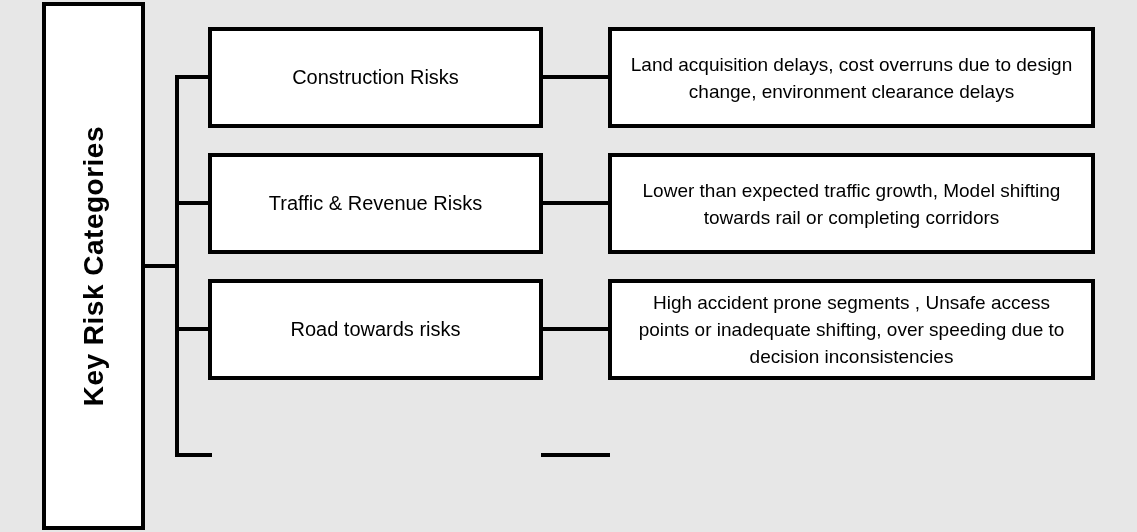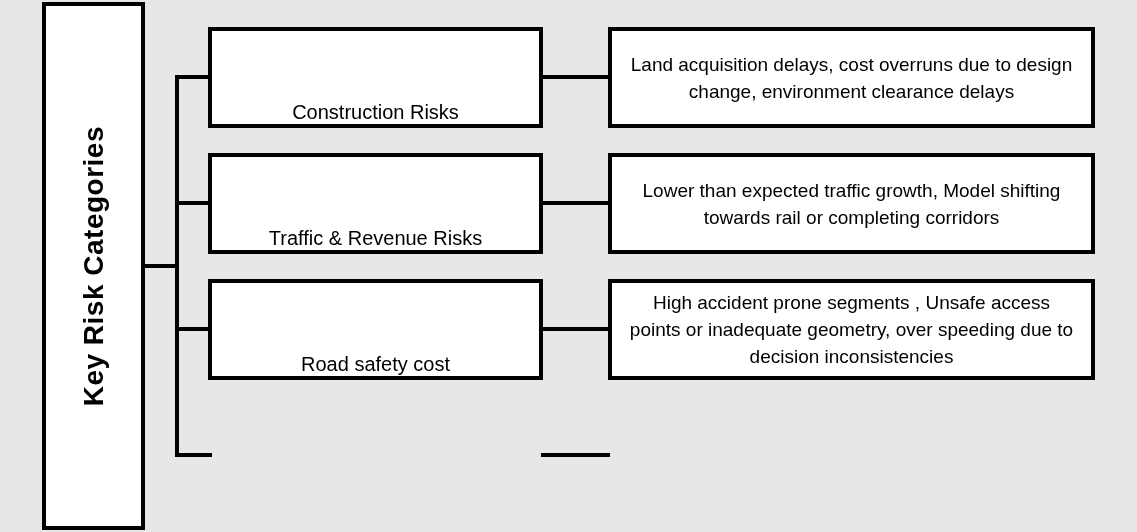--- a/index.html
+++ b/index.html
@@ -37,21 +37,20 @@
     font-weight: bold;
     font-size: 28px;
     letter-spacing: 0.5px;
     white-space: nowrap;
   }
   .cat-box {
     left: 208px;
     width: 335px;
     height: 101px;
     font-size: 20px;
-    align-items: flex-end;
   }
   .desc-box {
     left: 608px;
     width: 487px;
     height: 101px;
     font-size: 19px;
     line-height: 27px;
     padding: 0 14px;
   }
   .conn {
@@ -102,20 +101,20 @@
   </div>
 
   <div class="box cat-box row-top-2">
     <span>Traffic &amp; Revenue Risks</span>
   </div>
   <div class="box desc-box row-top-2">
     <span>Lower than expected traffic growth, Model shifting towards rail or completing corridors</span>
   </div>
 
   <div class="box cat-box row-top-3">
-    <span>Road safety cost</span>
+    <span>Road towards risks</span>
   </div>
   <div class="box desc-box row-top-3">
-    <span>High accident prone segments , Unsafe access points or inadequate geometry, over speeding due to decision inconsistencies</span>
+    <span>High accident prone segments , Unsafe access points or inadequate shifting, over speeding due to decision inconsistencies</span>
   </div>
 
 
 </div>
 
 </body></html>

